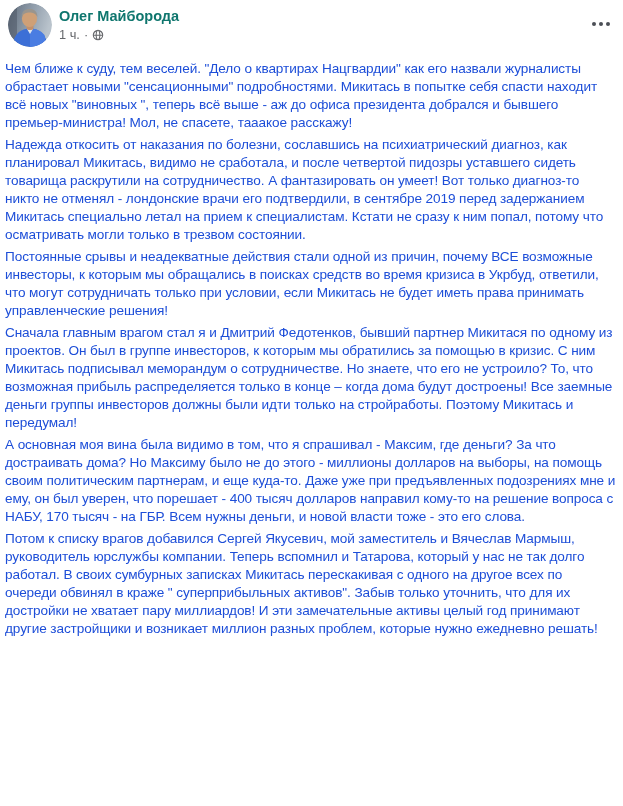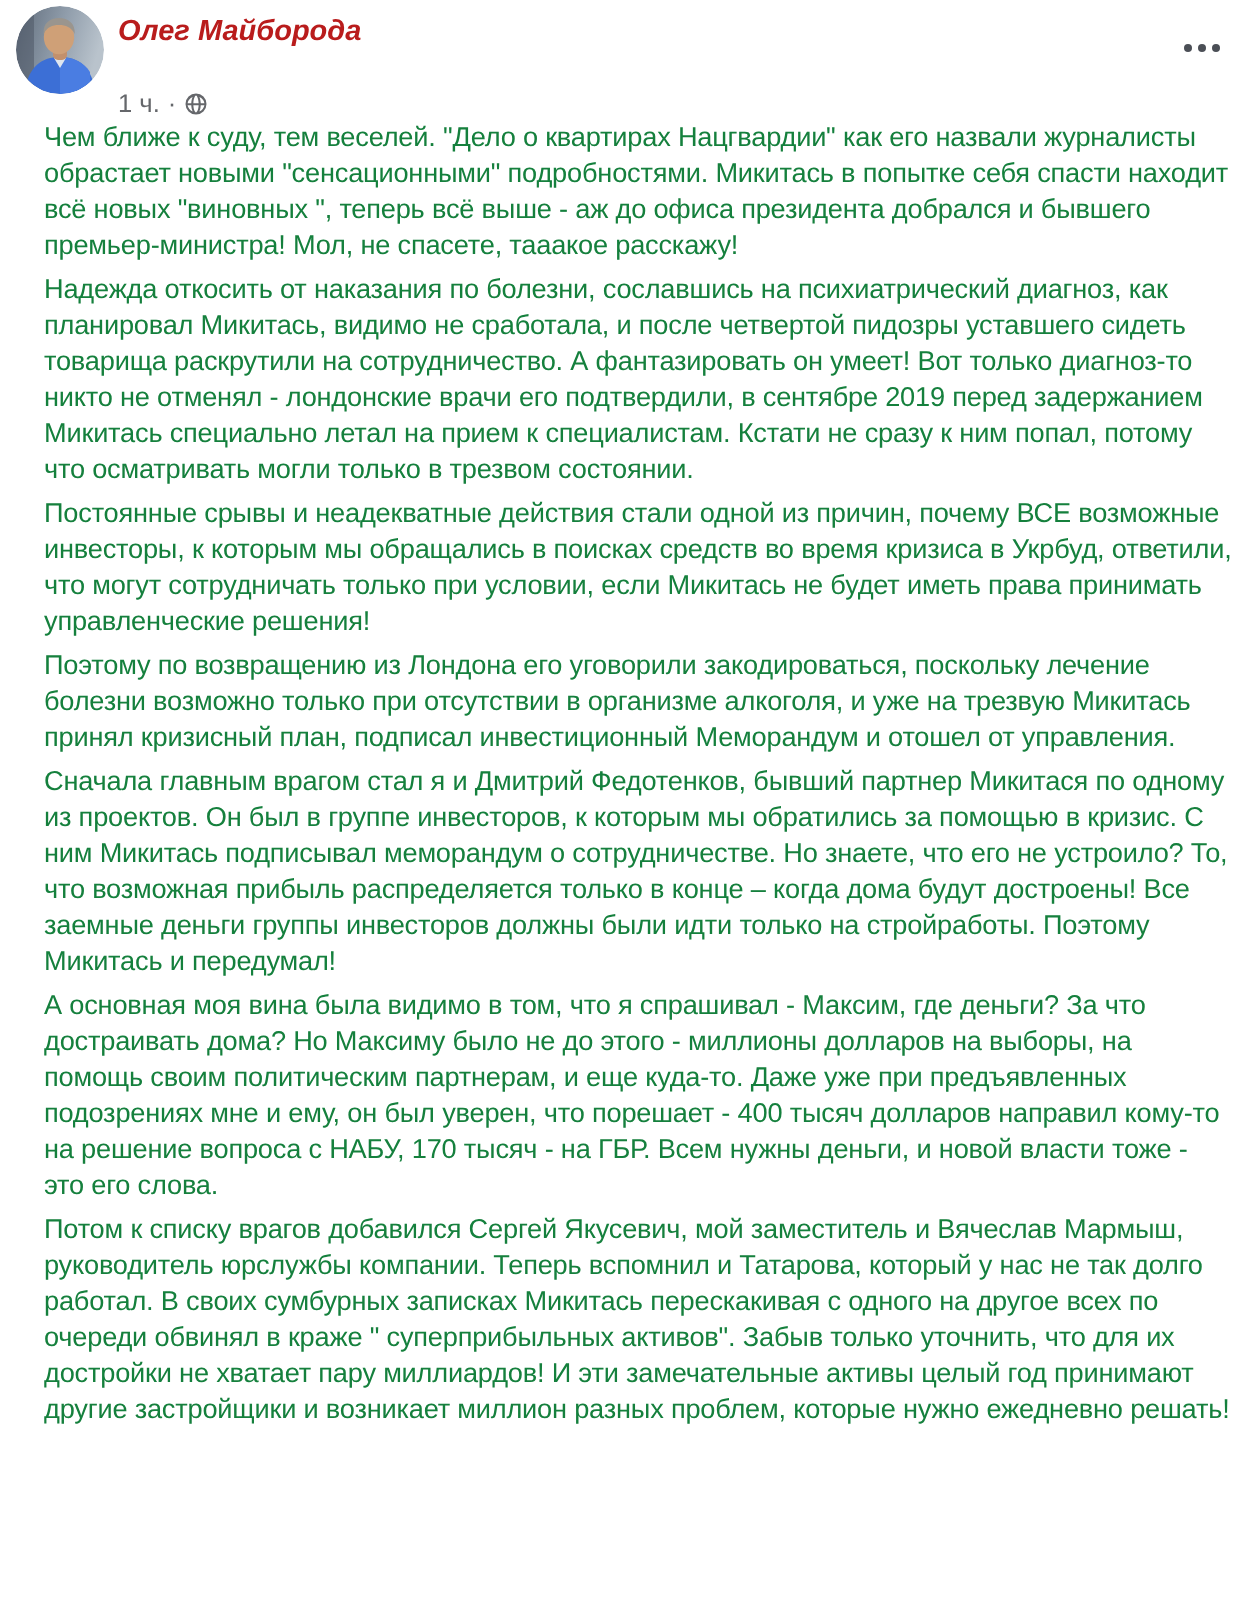--- a/index.html
+++ b/index.html
@@ -36,33 +36,32 @@
   .avatar svg { display: block; }
   .header-text {
     margin-left: 7px;
     padding-top: 4px;
     flex: 1 1 auto;
     min-width: 0;
   }
   .author-name {
     font-size: 14.5px;
     font-weight: 700;
-    color: #b91c1c;
+    color: #0f766e;
     line-height: 19px;
     cursor: pointer;
-    font-style: italic;
   }
   .post-meta {
     display: flex;
     align-items: center;
     gap: 4px;
     font-size: 12.8px;
     color: #65676B;
     line-height: 16px;
-    margin-top: 18px;
+    margin-top: 1px;
   }
   .meta-sep { color: #65676B; }
   .globe-icon { display: inline-flex; align-items: center; }
   .more-btn {
     position: absolute;
     top: 14px;
     right: 8px;
     width: 28px;
     height: 20px;
     display: flex;
@@ -73,25 +72,25 @@
     border-radius: 4px;
   }
   .more-btn .dot {
     width: 4px;
     height: 4px;
     border-radius: 50%;
     background: #4b4f56;
   }
   
   .post-body {
-    padding: 8px 6px 0 22px;
+    padding: 8px 6px 0 5px;
     font-size: 13.6px;
     line-height: 18px;
     letter-spacing: -0.1px;
-    color: #15803d;
+    color: #1d4ed8;
   }
   .post-body p {
     margin: 0 0 4px 0;
     white-space: pre-line;
   }
 </style>
 </head>
 <body>
 
 <div class="post">
@@ -148,19 +147,18 @@
       <span class="dot"></span>
       <span class="dot"></span>
     </div>
 
   </div>
 
   <div class="post-body">
     <p>Чем ближе к суду, тем веселей. "Дело о квартирах Нацгвардии" как его назвали журналисты обрастает новыми "сенсационными" подробностями. Микитась в попытке себя спасти находит всё новых "виновных ", теперь всё выше - аж до офиса президента добрался и бывшего премьер-министра! Мол, не спасете, тааакое расскажу!</p>
     <p>Надежда откосить от наказания по болезни, сославшись на психиатрический диагноз, как планировал Микитась, видимо не сработала, и после четвертой пидозры уставшего сидеть товарища раскрутили на сотрудничество. А фантазировать он умеет! Вот только диагноз-то никто не отменял  - лондонские врачи его подтвердили, в сентябре 2019 перед задержанием Микитась специально летал на прием к специалистам. Кстати не сразу к ним попал, потому что осматривать могли только в трезвом состоянии.</p>
     <p>Постоянные срывы и неадекватные действия стали одной из причин, почему ВСЕ возможные инвесторы, к которым мы обращались в поисках средств во время кризиса в Укрбуд, ответили, что могут сотрудничать только при условии, если Микитась не будет иметь права принимать управленческие решения!</p>
-    <p>Поэтому по возвращению из Лондона его уговорили закодироваться, поскольку лечение болезни возможно только при отсутствии в организме алкоголя, и уже на трезвую Микитась принял кризисный план, подписал инвестиционный Меморандум и отошел от управления.</p>
     <p>Сначала главным врагом стал я и Дмитрий Федотенков, бывший партнер Микитася по одному из проектов. Он был в группе инвесторов, к которым мы обратились за помощью в кризис. С ним Микитась подписывал меморандум о сотрудничестве. Но знаете, что его не устроило? То, что возможная прибыль распределяется только в конце – когда дома будут достроены! Все заемные деньги группы инвесторов должны были идти только на стройработы. Поэтому Микитась и передумал!</p>
     <p>А основная моя вина была видимо в том, что я спрашивал - Максим, где деньги? За что достраивать дома? Но Максиму было не до этого - миллионы долларов на выборы, на помощь своим политическим партнерам, и еще куда-то. Даже уже при предъявленных подозрениях мне и ему, он был уверен, что порешает - 400 тысяч долларов направил кому-то на решение вопроса с НАБУ, 170 тысяч - на ГБР. Всем нужны деньги, и новой власти тоже - это его слова.</p>
     <p>Потом к списку врагов добавился Сергей Якусевич, мой заместитель и Вячеслав Мармыш, руководитель юрслужбы компании. Теперь вспомнил и Татарова, который у нас не так долго работал. В своих сумбурных записках Микитась перескакивая с одного на другое всех по очереди обвинял в краже " суперприбыльных активов". Забыв только уточнить, что для их достройки не хватает пару миллиардов! И эти замечательные активы целый год принимают другие застройщики и возникает миллион разных проблем, которые нужно ежедневно решать!</p>
   </div>
 
 </div>
 
 </body></html>

